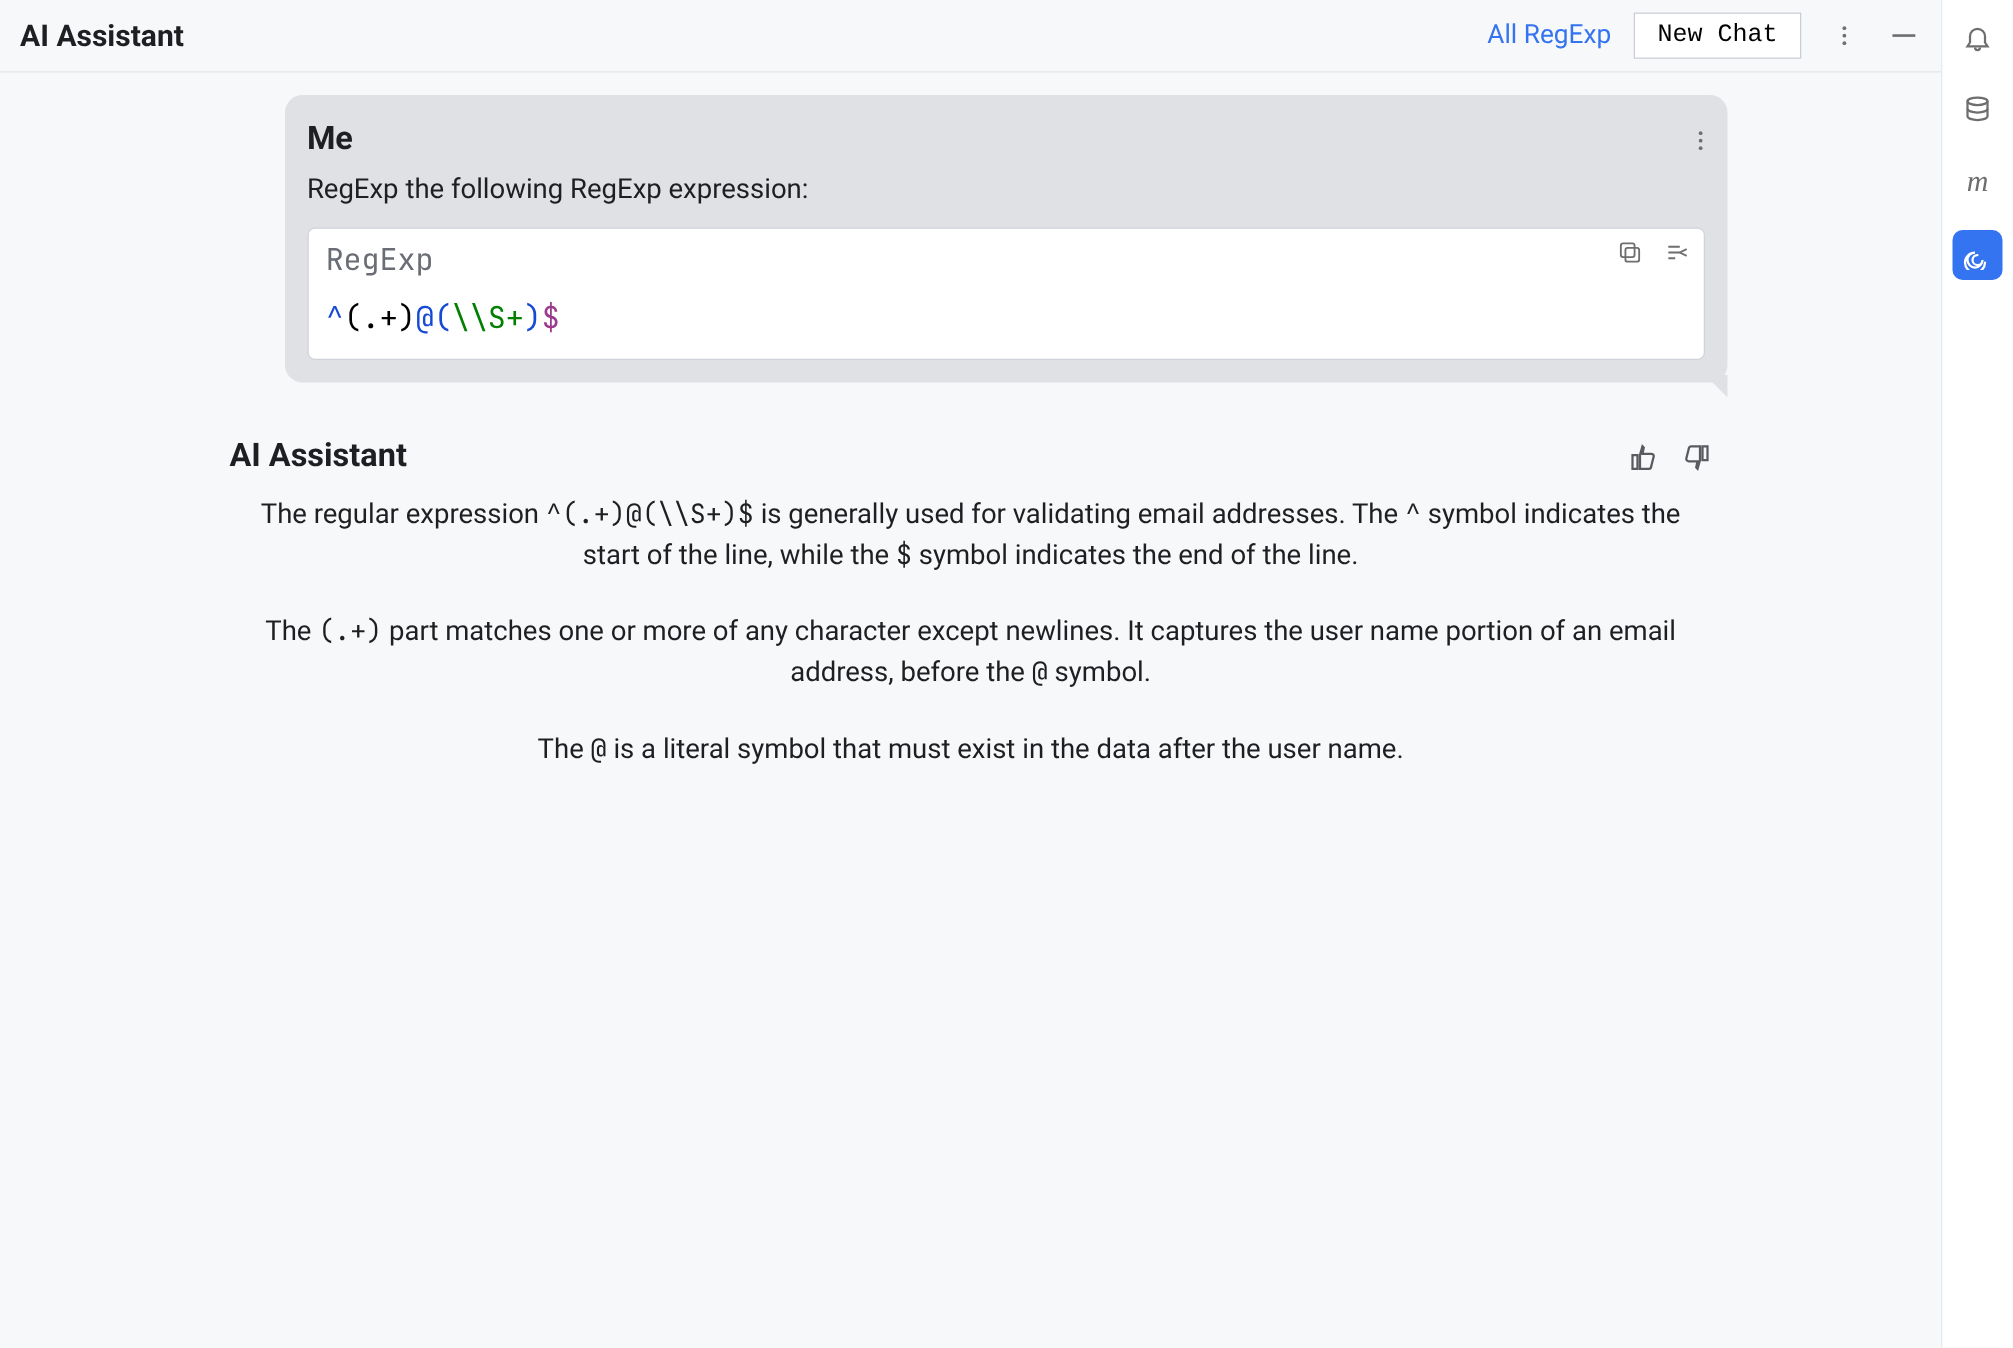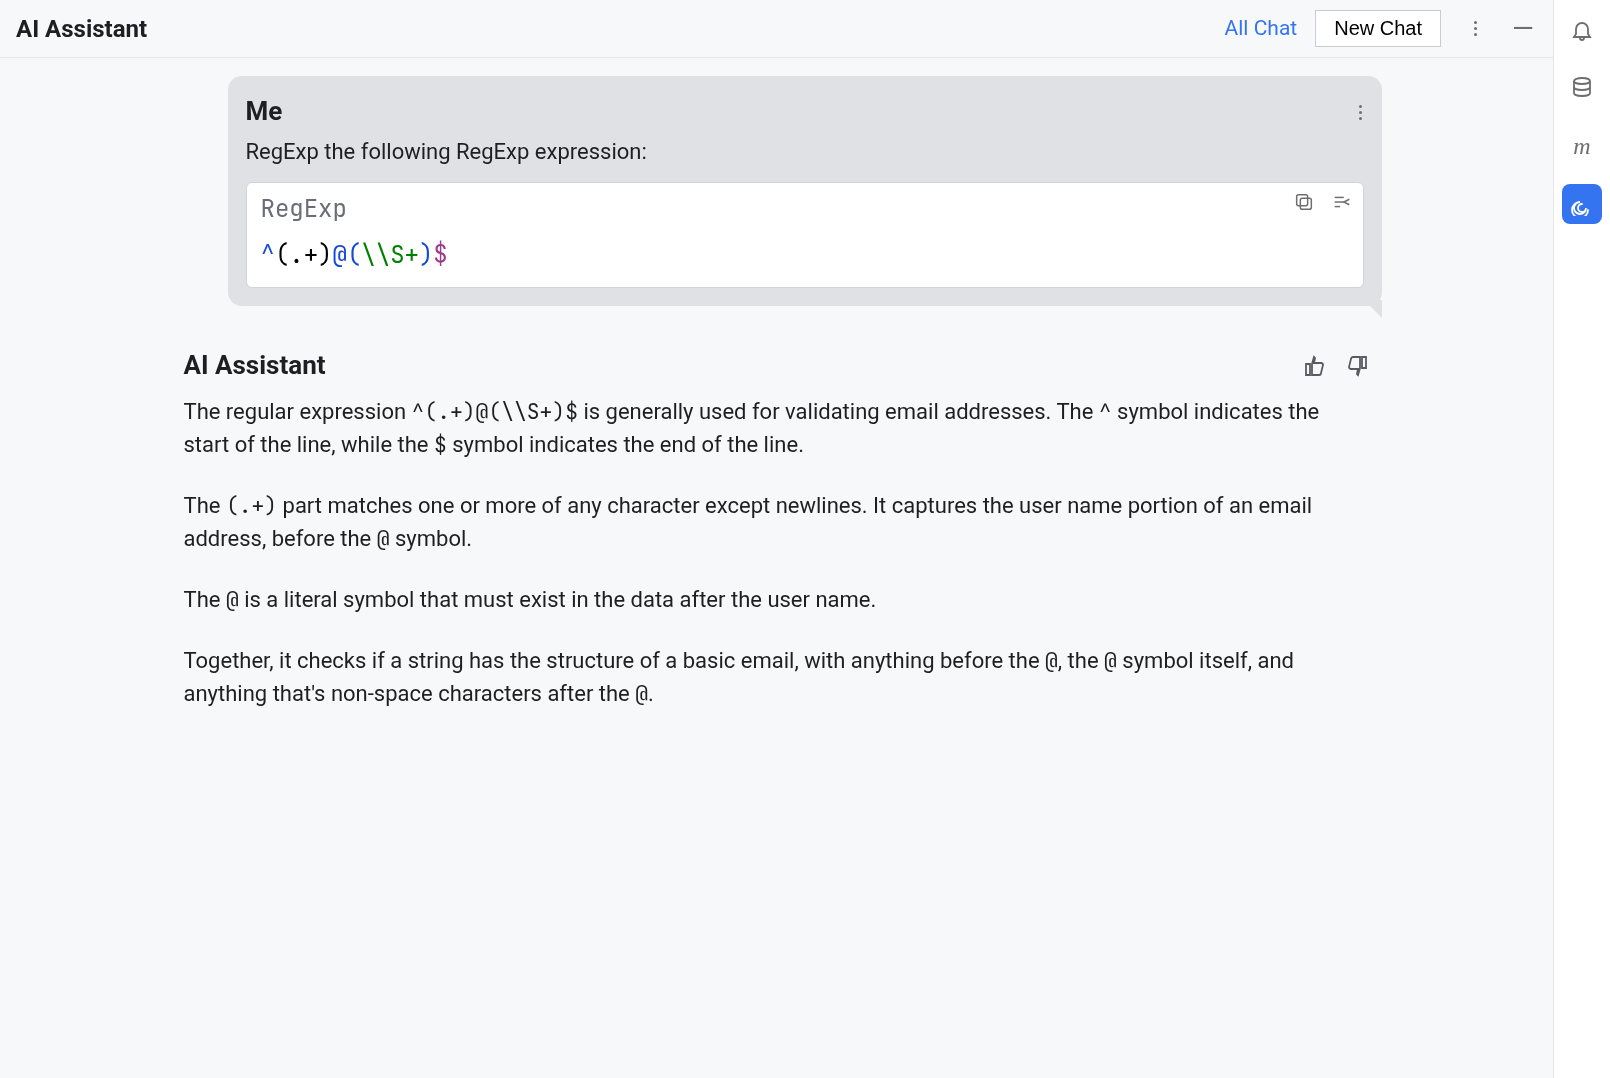--- a/index.html
+++ b/index.html
@@ -86,20 +86,21 @@
     margin-right: 18px;
     cursor: pointer;
   }
   .header .new-chat {
     background: var(--btn-bg);
     border: 1px solid var(--btn-border);
     border-radius: 0;
     padding: 6px 18px;
     font-size: 20px;
     cursor: pointer;
+    font-family: Liberation Mono, monospace;
   }
   .header .hdr-icon {
     width: 28px; height: 28px;
     display: flex; align-items: center; justify-content: center;
     margin-left: 20px;
     color: #6e6e6e;
     cursor: pointer;
   }
   .header .minimize { font-size: 28px; line-height: 1; }
 
@@ -191,39 +192,40 @@
     color: #595b61;
     margin-left: 16px;
     cursor: pointer;
     width: 26px; height: 26px;
     display: flex; align-items: center; justify-content: center;
   }
   .reply-head .fb svg { width: 24px; height: 24px; stroke: currentColor; fill: none; stroke-width: 1.8; }
   .reply p {
     font-size: 22px;
     margin: 10px 0 28px 0;
+    text-align: center;
   }
   .reply p:first-of-type { margin-top: 10px; }
   code.inline {
     font-family: "JetBrains Mono", ui-monospace, SFMono-Regular, Menlo, Consolas, monospace;
     font-size: 0.97em;
   }
 
   .vdots { display:inline-flex; flex-direction:column; gap:3px; padding:4px; }
   .vdots span { width:3px; height:3px; border-radius:50%; background: currentColor; }
 </style>
 </head>
 <body>
 
 <div class="app">
   <div class="main">
     <div class="header">
       <div class="title">AI Assistant</div>
       <div class="spacer"></div>
-      <a class="all-chats">All Chat</a>
+      <a class="all-chats">All RegExp</a>
       <button class="new-chat">New Chat</button>
       <div class="hdr-icon">
         <span class="vdots">
             <span></span>
             <span></span>
             <span></span>
           </span>
       </div>
       <div class="hdr-icon minimize">
         <span>—</span>
@@ -280,21 +282,20 @@
             <div class="fb">
               <svg viewBox="0 0 24 24">
                   <path d="M17 14V3h4v11h-4zm-4 7l-1-1 1-5H6a2 2 0 0 1-2-2l2-8a2 2 0 0 1 2-2h7v11l-2 7z"></path>
                 </svg>
             </div>
           </div>
           <div id="reply-paragraphs">
               <p>The regular expression <code class="inline">^(.+)@(\\S+)$</code> is generally used for validating email addresses. The <code class="inline">^</code> symbol indicates the start of the line, while the <code class="inline">$</code> symbol indicates the end of the line.</p>
               <p>The <code class="inline">(.+)</code> part matches one or more of any character except newlines. It captures the user name portion of an email address, before the <code class="inline">@</code> symbol.</p>
               <p>The <code class="inline">@</code> is a literal symbol that must exist in the data after the user name.</p>
-              <p>Together, it checks if a string has the structure of a basic email, with anything before the <code class="inline">@</code>, the <code class="inline">@</code> symbol itself, and anything that's non-space characters after the <code class="inline">@</code>.</p>
             </div>
         </div>
       </div>
     </div>
   </div>
 
   <div class="sidebar">
     <div class="tile">
       <svg viewBox="0 0 24 24">
           <path d="M6 16V11a6 6 0 1 1 12 0v5l2 3H4l2-3z"></path>

